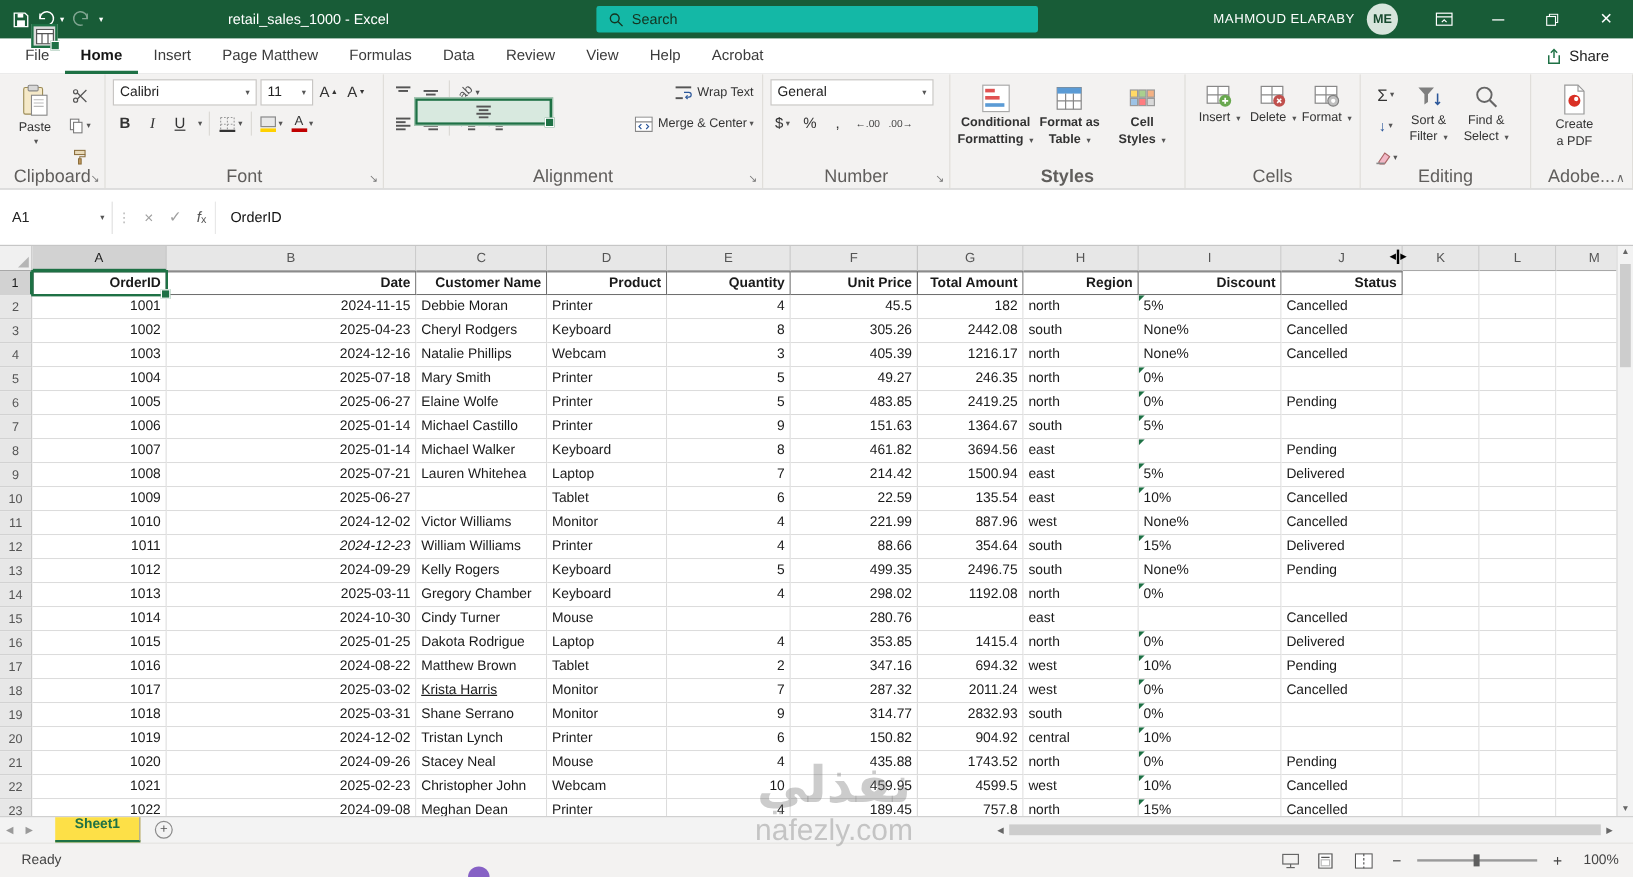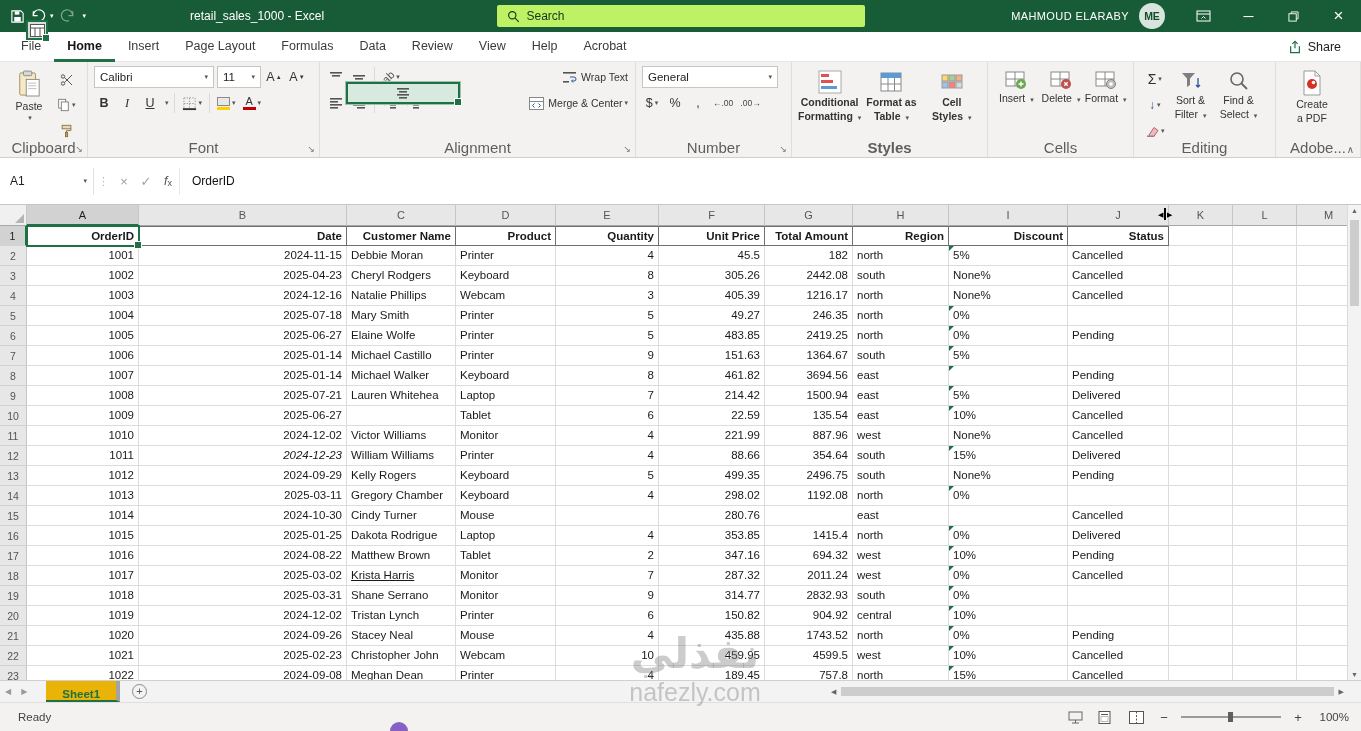--- a/index.html
+++ b/index.html
@@ -10,21 +10,21 @@
   .app{position:relative;width:1361px;height:731px;overflow:hidden;display:flex;flex-direction:column;background:#fff;}
 
   
   .titlebar{height:32px;flex:none;background:#185c37;display:flex;align-items:center;color:#fff;position:relative;}
   .qat{display:flex;align-items:center;gap:6px;padding-left:10px;}
   .tbtn{display:flex;align-items:center;gap:2px;color:#fff;font-size:13px;height:32px;}
   .tbtn.dim{opacity:.45;}
   .car{font-size:7px;color:#555;margin-left:2px;}
   .car.w{color:#fff;}
   .doc-title{margin-left:104px;font-size:12px;white-space:nowrap;}
-  .searchbox{position:absolute;left:50%;top:5px;transform:translateX(-50%);width:368px;height:22px;background:#bef264;border-radius:2px;display:flex;align-items:center;gap:7px;padding-left:10px;color:#14331f;font-size:12px;}
+  .searchbox{position:absolute;left:50%;top:5px;transform:translateX(-50%);width:368px;height:22px;background:#14b8a6;border-radius:2px;display:flex;align-items:center;gap:7px;padding-left:10px;color:#14331f;font-size:12px;}
   .tb-right{margin-left:auto;display:flex;align-items:center;height:100%;}
   .user{font-size:11px;letter-spacing:.4px;margin-right:10px;white-space:nowrap;}
   .avatar{width:26px;height:26px;border-radius:50%;background:#d7e5dc;color:#174a2e;font-weight:bold;font-size:10.5px;display:flex;align-items:center;justify-content:center;margin-right:16px;}
   .wbtn{width:45px;height:32px;display:flex;align-items:center;justify-content:center;color:#fff;font-size:14px;}
 
   
   .tabsrow{height:30px;flex:none;background:#fff;display:flex;align-items:center;border-bottom:1px solid #e6e6e6;}
   .tabs{display:flex;height:100%;padding-left:8px;}
   .rtab{padding:0 13px;height:30px;line-height:29px;font-size:12.5px;color:#3b3b3b;white-space:nowrap;}
   .rtab.active{color:#161616;font-weight:bold;box-shadow:inset 0 -3px 0 #1e7145;}
@@ -91,21 +91,21 @@
   .rc-a{font-size:7px;line-height:7px;}
   .rc-m{width:1.5px;height:12px;background:#000;margin:0 1px;}
   .vscroll{position:absolute;right:0;top:0;bottom:0;width:14px;background:#f3f3f3;border-left:1px solid #dadada;z-index:30;}
   .vs-up{position:absolute;top:2px;left:0;right:0;text-align:center;font-size:7px;color:#666;}
   .vs-dn{position:absolute;bottom:2px;left:0;right:0;text-align:center;font-size:7px;color:#666;}
   .vthumb{position:absolute;top:15px;left:2px;width:9px;height:86px;background:#cdcdcd;}
 
   
   .tabbar{height:22px;flex:none;background:#f3f3f3;border-top:1px solid #d0d0d0;display:flex;align-items:center;position:relative;}
   .nav{font-size:8px;color:#9a9a9a;padding:0 5px;}
-  .sheettab{height:100%;padding:0 16px;background:#eab308;border-right:4px solid #a3a3a3;border-bottom:2px solid #1e7145;display:flex;align-items:flex-end;font-size:11.5px;font-weight:bold;color:#1e7145;margin-left:14px;}
+  .sheettab{height:100%;padding:0 16px;background:#fde047;border-right:1px solid #a3a3a3;border-bottom:2px solid #1e7145;display:flex;align-items:flex-start;font-size:11.5px;font-weight:bold;color:#1e7145;margin-left:14px;}
   .addsheet{width:15px;height:15px;border:1px solid #8a8a8a;border-radius:50%;color:#555;font-size:11px;line-height:13px;text-align:center;margin-left:12px;}
   .hscroll{position:absolute;left:828px;right:14px;top:4px;height:13px;display:flex;align-items:center;background:#f3f3f3;}
   .hs-a{font-size:7px;color:#666;padding:0 3px;}
   .hthumb{flex:1;height:9px;background:#cdcdcd;margin:0 2px;}
 
   
   .statusbar{height:29px;flex:none;background:#f3f2f1;border-top:1px solid #e1dfdd;display:flex;align-items:center;}
   .ready{padding-left:18px;font-size:11.5px;color:#444;}
   .sb-right{margin-left:auto;display:flex;align-items:center;gap:10px;padding-right:12px;}
   .viewbtn{width:22px;height:20px;display:flex;align-items:center;justify-content:center;}
@@ -182,21 +182,21 @@
       </button>
       <button class="wbtn" style="font-size:17px;">×</button>
     </div>
   </div>
 
   <div class="tabsrow">
     <div id="ribbon-tabs" class="tabs">
         <div class="rtab">File</div>
         <div class="rtab active">Home</div>
         <div class="rtab">Insert</div>
-        <div class="rtab">Page Layout</div>
+        <div class="rtab">Page Matthew</div>
         <div class="rtab">Formulas</div>
         <div class="rtab">Data</div>
         <div class="rtab">Review</div>
         <div class="rtab">View</div>
         <div class="rtab">Help</div>
         <div class="rtab">Acrobat</div>
       </div>
     <div class="share">
       <svg width="14" height="14" viewBox="0 0 16 16">
           <path d="M8 9.5V2" stroke="#1e7145" stroke-width="1.4" fill="none"></path>

